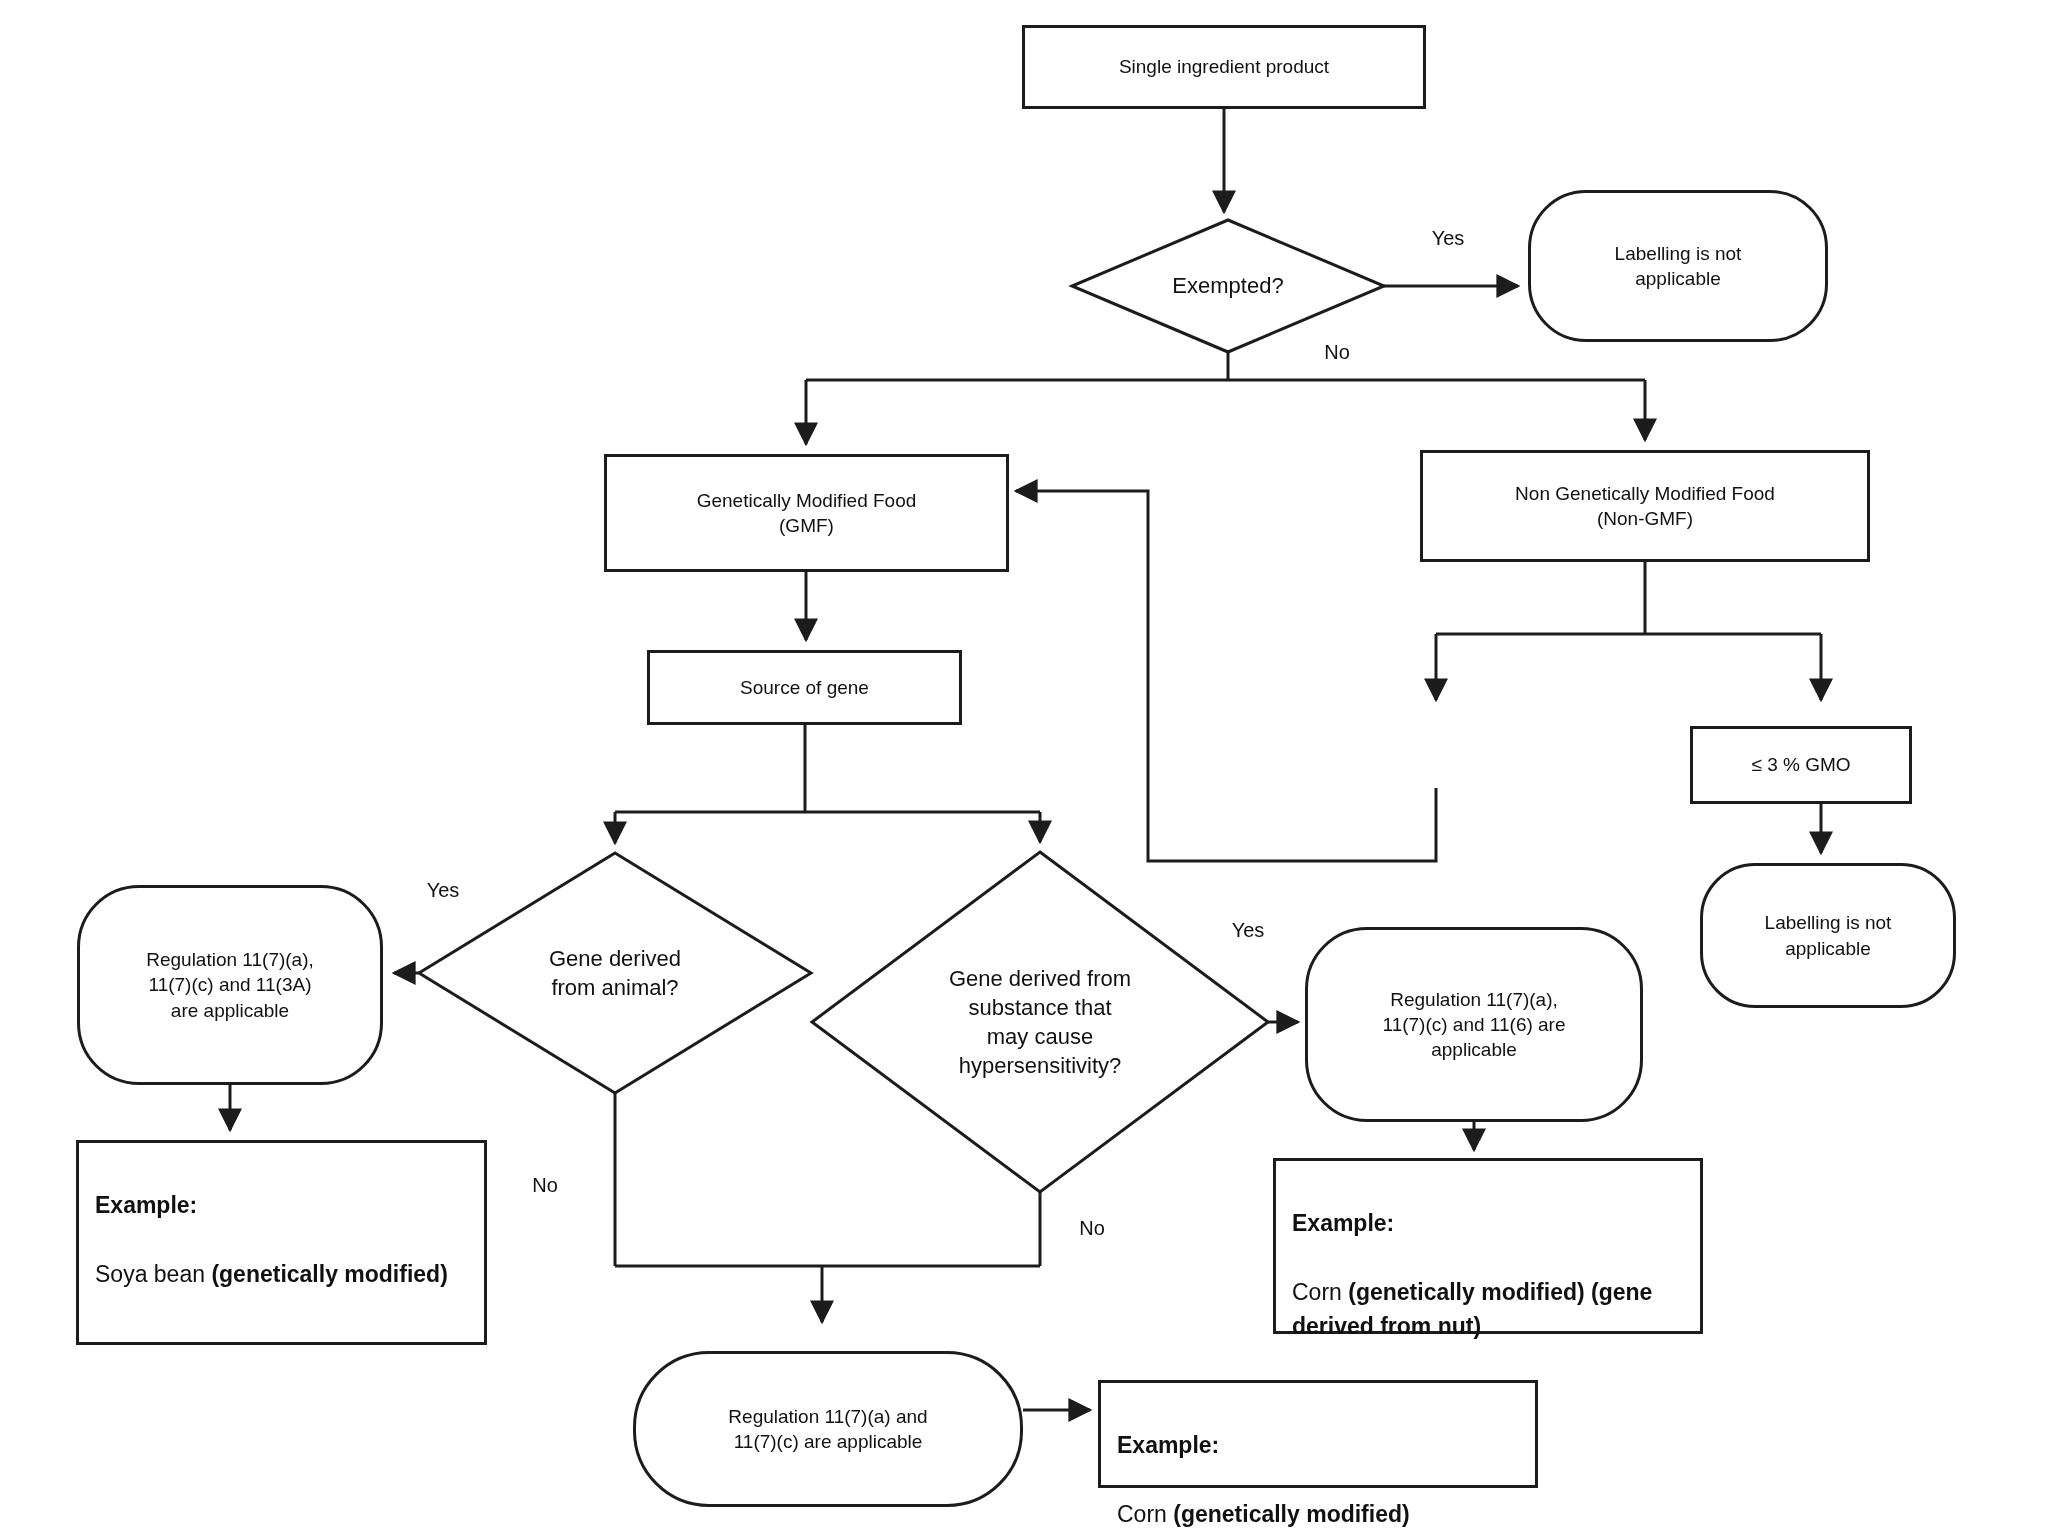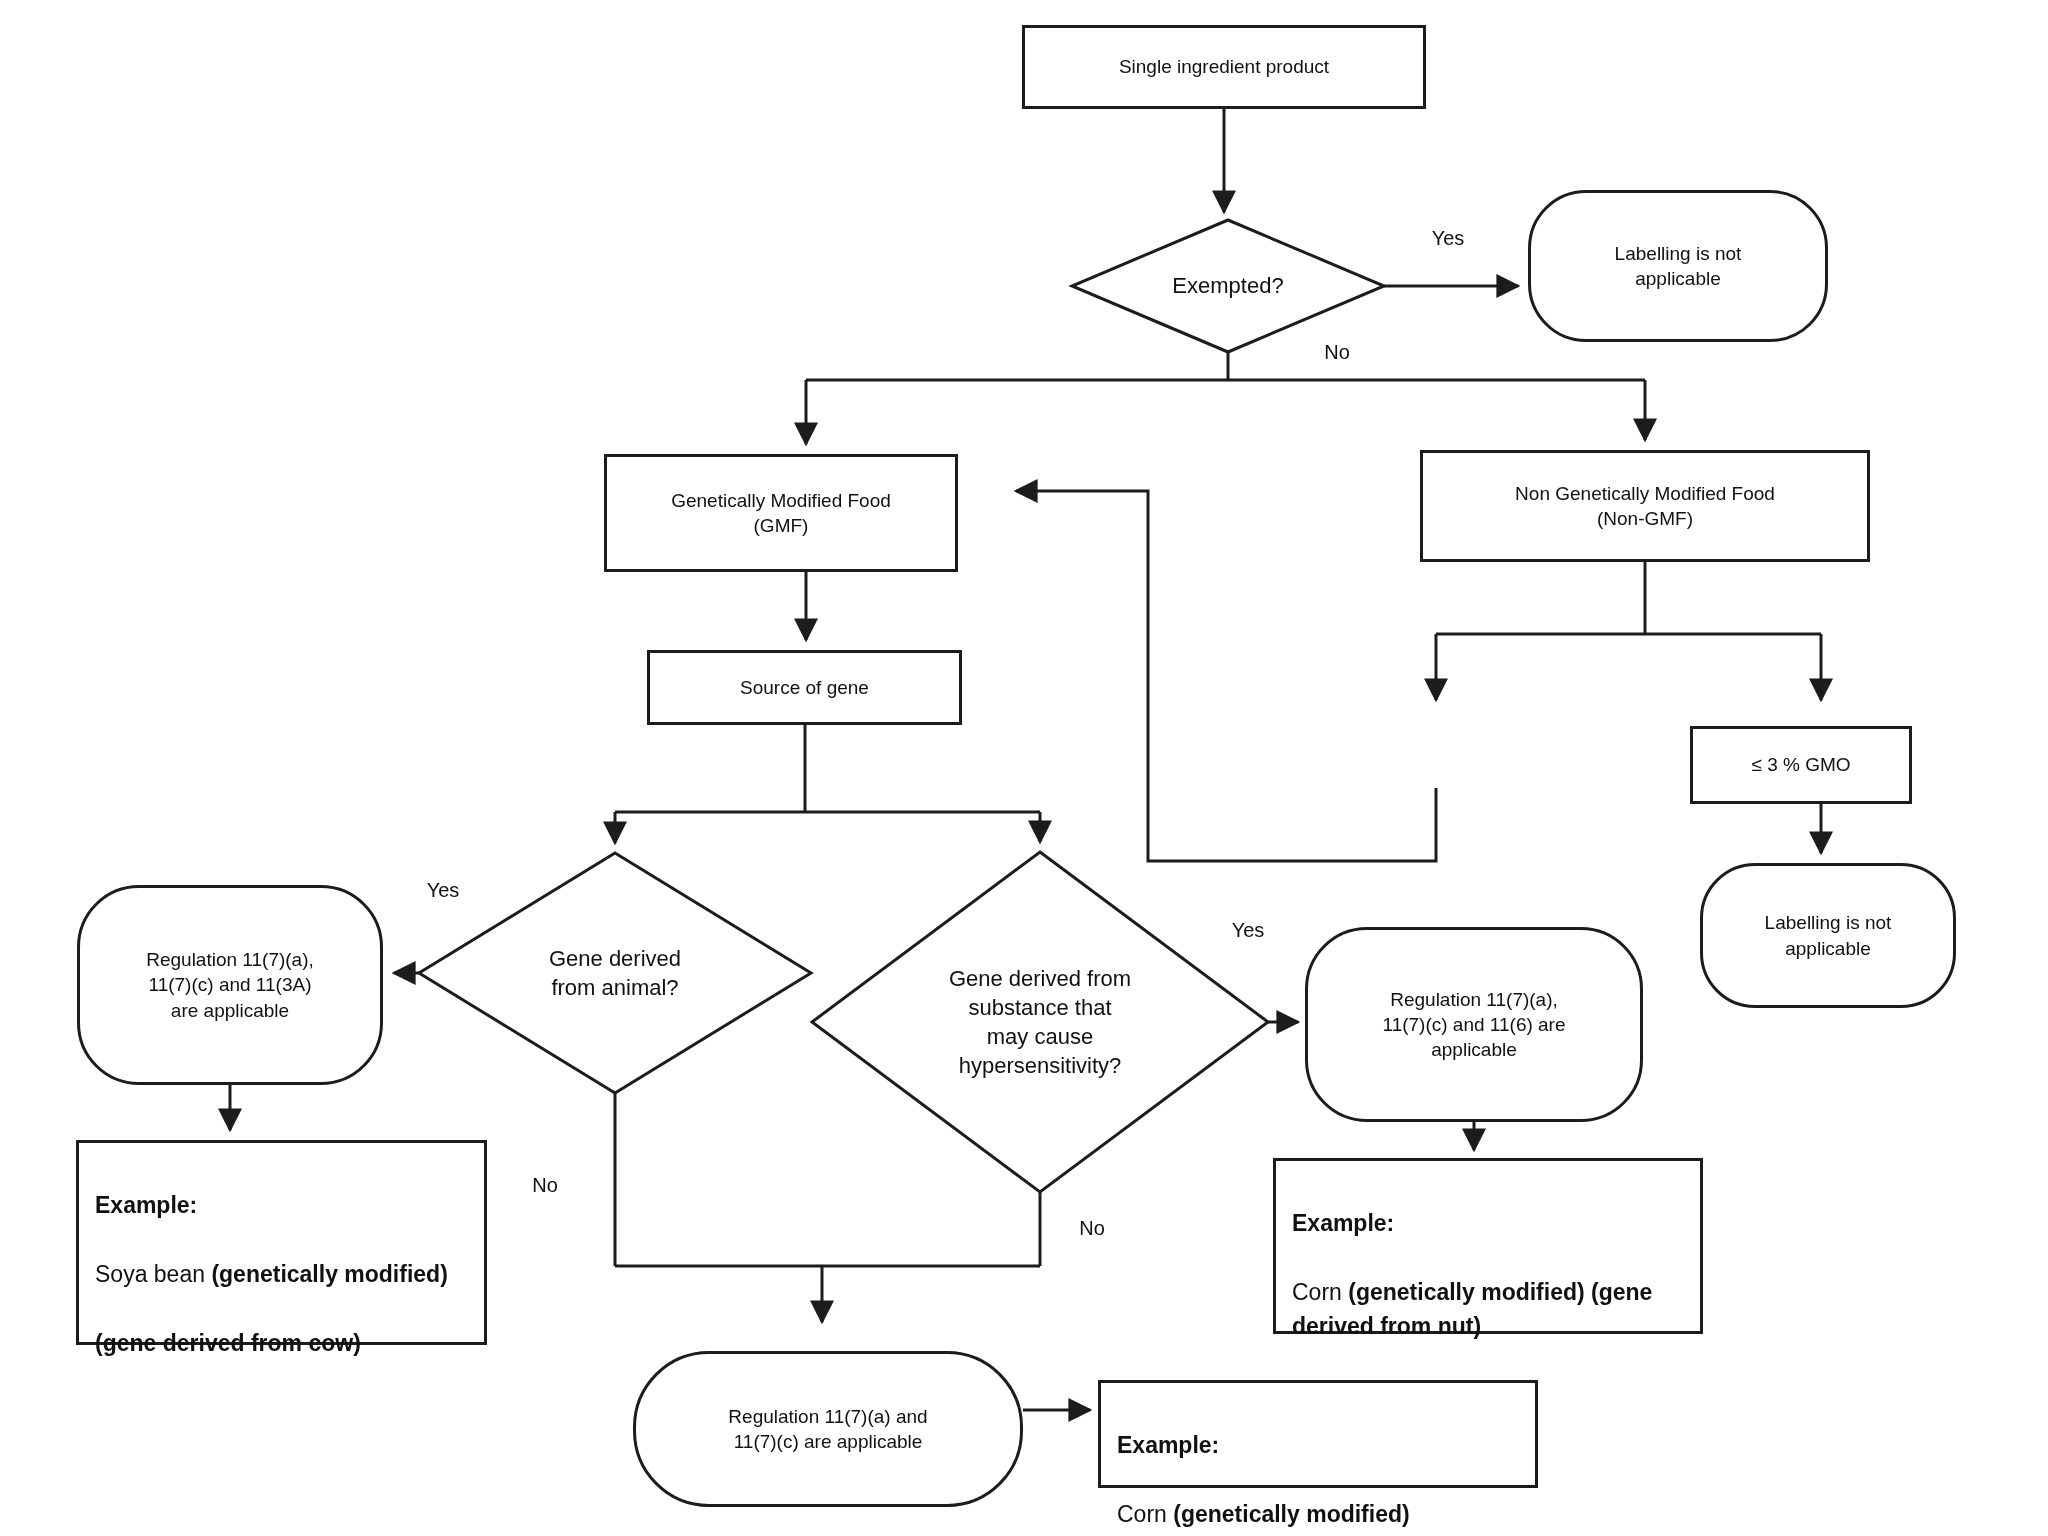--- a/index.html
+++ b/index.html
@@ -107,21 +107,21 @@
       <polygon points="615,853 811,973 615,1093 419,973"></polygon>
       <polygon points="1040,852 1268,1022 1040,1192 812,1022"></polygon>
     </g>
   </svg>
 
   <div class="node" style="left:1022px;top:25px;width:404px;height:84px;">Single ingredient product</div>
 
   <div class="node rounded" style="left:1528px;top:190px;width:300px;height:152px;border-radius:58px;">Labelling is not
 applicable</div>
 
-  <div class="node" style="left:604px;top:454px;width:354px;height:118px;">Genetically Modified Food
+  <div class="node" style="left:604px;top:454px;width:405px;height:118px;">Genetically Modified Food
 (GMF)</div>
 
   <div class="node" style="left:647px;top:650px;width:315px;height:75px;">Source of gene</div>
 
   <div class="node" style="left:1420px;top:450px;width:450px;height:112px;">Non Genetically Modified Food
 (Non-GMF)</div>
 
   <div class="node rounded" style="left:77px;top:885px;width:306px;height:200px;border-radius:62px;">Regulation 11(7)(a),
 11(7)(c) and 11(3A)
 are applicable</div>
@@ -145,21 +145,20 @@
 from animal?</div>
 
   <div class="dtext" style="left:880px;top:902px;width:320px;height:240px;">Gene derived from
 substance that
 may cause
 hypersensitivity?</div>
 
   <div class="example" style="left:76px;top:1140px;width:411px;height:205px;">
     <div class="hd">Example:</div>
     <div><span>Soya bean </span><span class="b">(genetically modified)</span></div>
-    <div class="b">(gene derived from cow)</div>
   </div>
 
   <div class="example" style="left:1273px;top:1158px;width:430px;height:176px;">
     <div class="hd">Example:</div>
     <div><span>Corn </span><span class="b">(genetically modified) (gene
 derived from nut)</span></div>
   </div>
 
   <div class="example" style="left:1098px;top:1380px;width:440px;height:108px;">
     <div class="hd">Example:</div>

